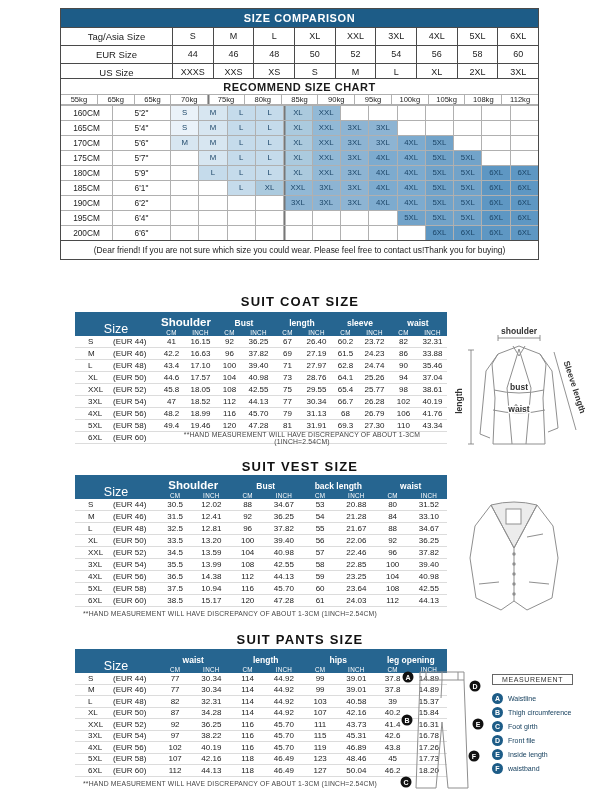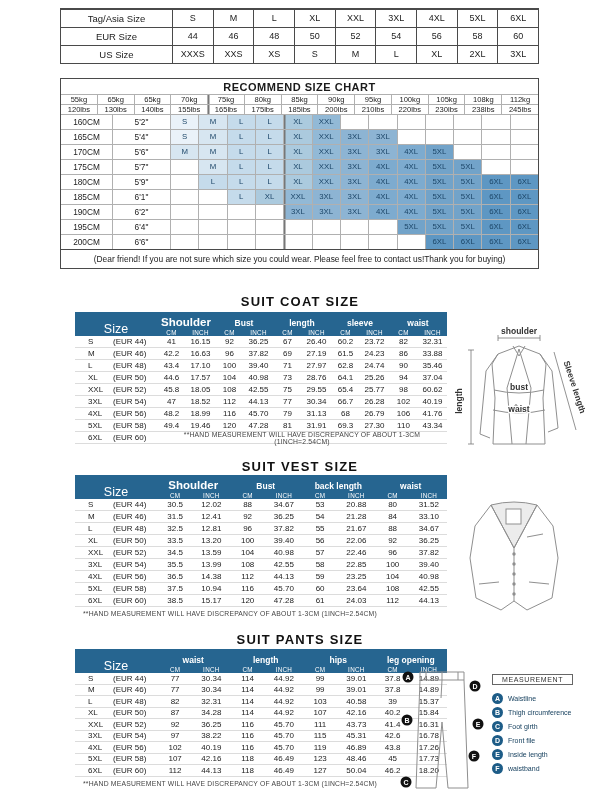--- a/index.html
+++ b/index.html
@@ -71,20 +71,21 @@
   .lg-circle { width:11px; height:11px; border-radius:50%; background:var(--hdr,#1d5c87); color:#fff; font-size:7px; font-weight:bold; display:flex; align-items:center; justify-content:center; margin-right:5px; flex:0 0 11px; }
   .lg-label { font-size:7px; color:#17415f; }
   text { font-family:"Liberation Sans", sans-serif; }
 </style>
 </head>
 <body>
 
 <div class="page">
 
   <div class="cmp">
+    <div class="cmp-title">SIZE COMPARISON</div>
     <div id="cmp-body">
         <div class="cmp-row">
           <div class="cmp-label">Tag/Asia Size</div>
           <div class="cmp-cell">S</div>
           <div class="cmp-cell">M</div>
           <div class="cmp-cell">L</div>
           <div class="cmp-cell">XL</div>
           <div class="cmp-cell">XXL</div>
           <div class="cmp-cell">3XL</div>
           <div class="cmp-cell">4XL</div>
@@ -130,35 +131,20 @@
             <div class="rc-wcell tl">75kg</div>
             <div class="rc-wcell">80kg</div>
             <div class="rc-wcell">85kg</div>
             <div class="rc-wcell">90kg</div>
             <div class="rc-wcell">95kg</div>
             <div class="rc-wcell">100kg</div>
             <div class="rc-wcell">105kg</div>
             <div class="rc-wcell">108kg</div>
             <div class="rc-wcell">112kg</div>
           </div>
-        <div class="rc-wrow" id="rc-lbs">
-            <div class="rc-wcell">120lbs</div>
-            <div class="rc-wcell">130lbs</div>
-            <div class="rc-wcell">140lbs</div>
-            <div class="rc-wcell">155lbs</div>
-            <div class="rc-wcell tl">165lbs</div>
-            <div class="rc-wcell">175lbs</div>
-            <div class="rc-wcell">185lbs</div>
-            <div class="rc-wcell">200lbs</div>
-            <div class="rc-wcell">210lbs</div>
-            <div class="rc-wcell">220lbs</div>
-            <div class="rc-wcell">230lbs</div>
-            <div class="rc-wcell">238lbs</div>
-            <div class="rc-wcell">245lbs</div>
-          </div>
       </div>
     </div>
     <div id="rc-body">
         <div class="rc-row">
           <div class="rc-cm">160CM</div>
           <div class="rc-ft">5'2"</div>
           <div class="rc-cell" style="background: rgb(234, 242, 249);">S</div>
           <div class="rc-cell" style="background: rgb(215, 230, 241);">M</div>
           <div class="rc-cell" style="background: rgb(197, 219, 235);">L</div>
           <div class="rc-cell" style="background: rgb(197, 219, 235);">L</div>
@@ -423,21 +409,21 @@
         </div>
         <div class="st-cell">45.8</div>
         <div class="st-cell">18.05</div>
         <div class="st-cell">108</div>
         <div class="st-cell">42.55</div>
         <div class="st-cell">75</div>
         <div class="st-cell">29.55</div>
         <div class="st-cell">65.4</div>
         <div class="st-cell">25.77</div>
         <div class="st-cell">98</div>
-        <div class="st-cell">60.62</div>
+        <div class="st-cell">38.61</div>
       </div>
       <div class="st-row">
         <div class="st-rlabel">
           <div class="st-rsize">3XL</div>
           <div class="st-reur">(EUR 54)</div>
         </div>
         <div class="st-cell">47</div>
         <div class="st-cell">18.52</div>
         <div class="st-cell">112</div>
         <div class="st-cell">44.13</div>

